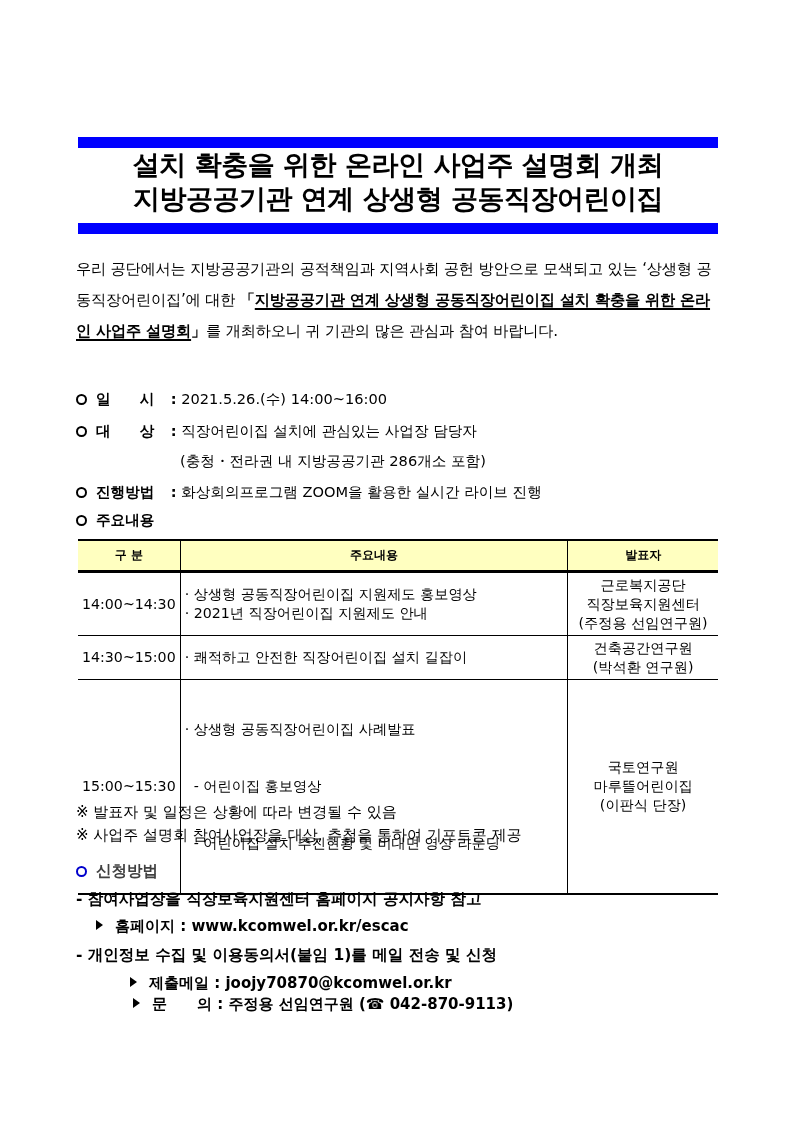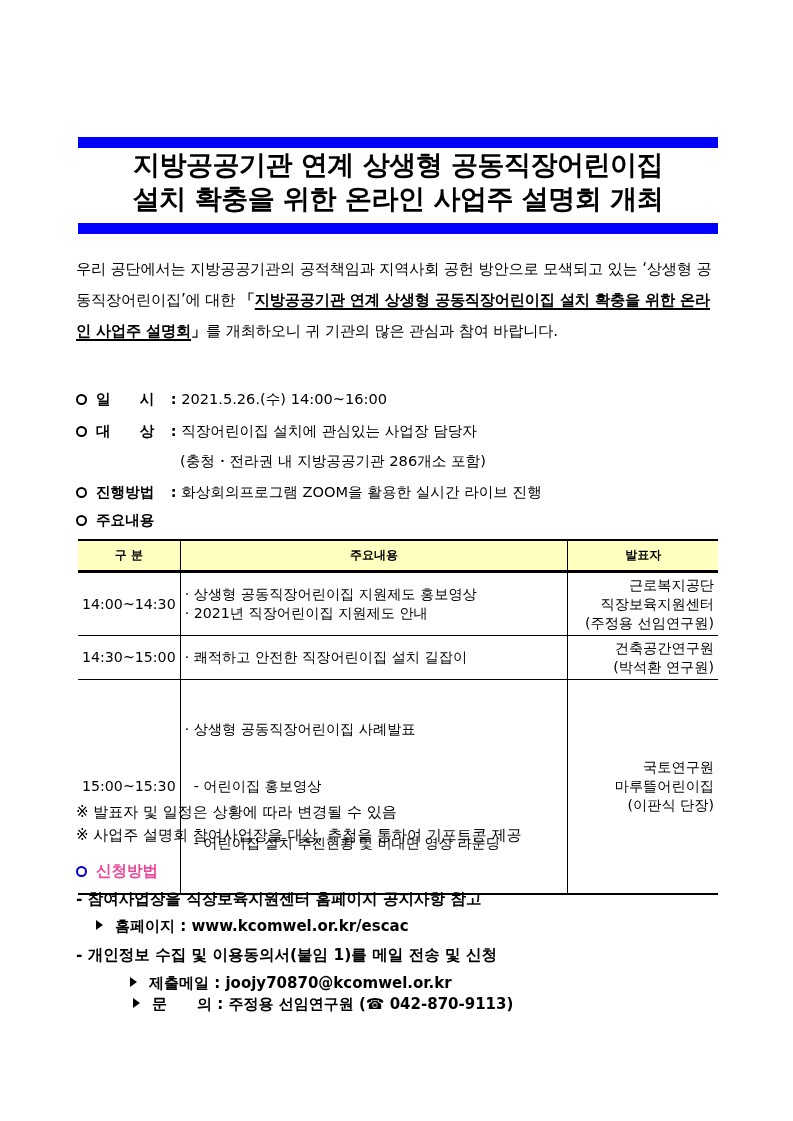--- a/index.html
+++ b/index.html
@@ -7,37 +7,37 @@
   .bar { position: absolute; left: 78px; width: 640px; height: 11px; background: #0000ff; }
   .title { position: absolute; left: 78px; width: 640px; text-align: center; font-weight: bold; font-size: 27px; letter-spacing: -0.5px; line-height: 34px; }
   .intro { position: absolute; left: 76px; width: 645px; font-size: 15.2px; line-height: 31px; letter-spacing: -0.2px; }
   .intro .hl { font-weight: bold; text-decoration: underline; text-decoration-thickness: 2px; text-underline-offset: 3px; }
   .row { position: absolute; left: 76px; font-size: 14.6px; line-height: 20px; white-space: nowrap; }
   .row .lbl { font-weight: bold; display: inline-block; }
   .circ { display: inline-block; width: 11px; height: 11px; border: 2.5px solid #000; border-radius: 50%; box-sizing: border-box; margin-right: 9px; vertical-align: -1px; }
   .circ.blue { border-color: #0000cc; }
   table.sched { position: absolute; left: 78px; top: 539px; width: 640px; border-collapse: collapse; font-size: 14.2px; }
   table.sched th { background: #ffffc0; font-weight: bold; font-size: 12px; height: 27px; border-top: 2px solid #000; border-bottom: 3px solid #000; }
-  table.sched td { border-top: 1px solid #000; text-align: right; line-height: 19px; padding: 2px 4px; vertical-align: middle; }
+  table.sched td { border-top: 1px solid #000; text-align: center; line-height: 19px; padding: 2px 4px; vertical-align: middle; }
   table.sched th + th, table.sched td + td { border-left: 1px solid #000; }
   table.sched tr:last-child td { border-bottom: 2px solid #000; }
   table.sched td.content { text-align: left; padding-left: 4px; }
   .note { position: absolute; left: 76px; font-size: 15px; line-height: 20px; white-space: nowrap; }
-  .blue-head { position: absolute; left: 76px; font-size: 15.5px; font-weight: bold; color: #ec4899; }
+  .blue-head { position: absolute; left: 76px; font-size: 15.5px; font-weight: bold; color: #404040; }
   .dash { position: absolute; left: 76px; font-size: 15.5px; font-weight: bold; white-space: nowrap; }
   .sub { position: absolute; left: 96px; font-size: 15px; font-weight: bold; white-space: nowrap; }
   .tri { display: inline-block; width: 0; height: 0; border-top: 5px solid transparent; border-bottom: 5px solid transparent; border-left: 7px solid #000; margin-right: 12px; vertical-align: 1px; }
 </style>
 </head>
 <body>
 
 <div class="bar" style="top:137px;"></div>
 <div class="title" style="top:148px;">
+  <div>설치 확충을 위한 온라인 사업주 설명회 개최</div>
   <div>지방공공기관 연계 상생형 공동직장어린이집</div>
-  <div>설치 확충을 위한 온라인 사업주 설명회 개최</div>
 </div>
 <div class="bar" style="top:223px;"></div>
 
 <div class="intro" style="top:254px;">
   <span>우리 공단에서는 지방공공기관의 공적책임과 지역사회 공헌 방안으로 모색되고 있는 ‘상생형 공동직장어린이집’에 대한 </span><b>「</b><span class="hl">지방공공기관 연계 상생형 공동직장어린이집 설치 확충을 위한 온라인 사업주 설명회</span><b>」</b><span>를 개최하오니 귀 기관의 많은 관심과 참여 바랍니다.</span>
 </div>
 
 <div class="row" style="top:389px;">
   <span class="circ"></span><span class="lbl" style="width:70px;">일　　시</span> <b>:</b> <span>2021.5.26.(수) 14:00~16:00</span>
 </div>

